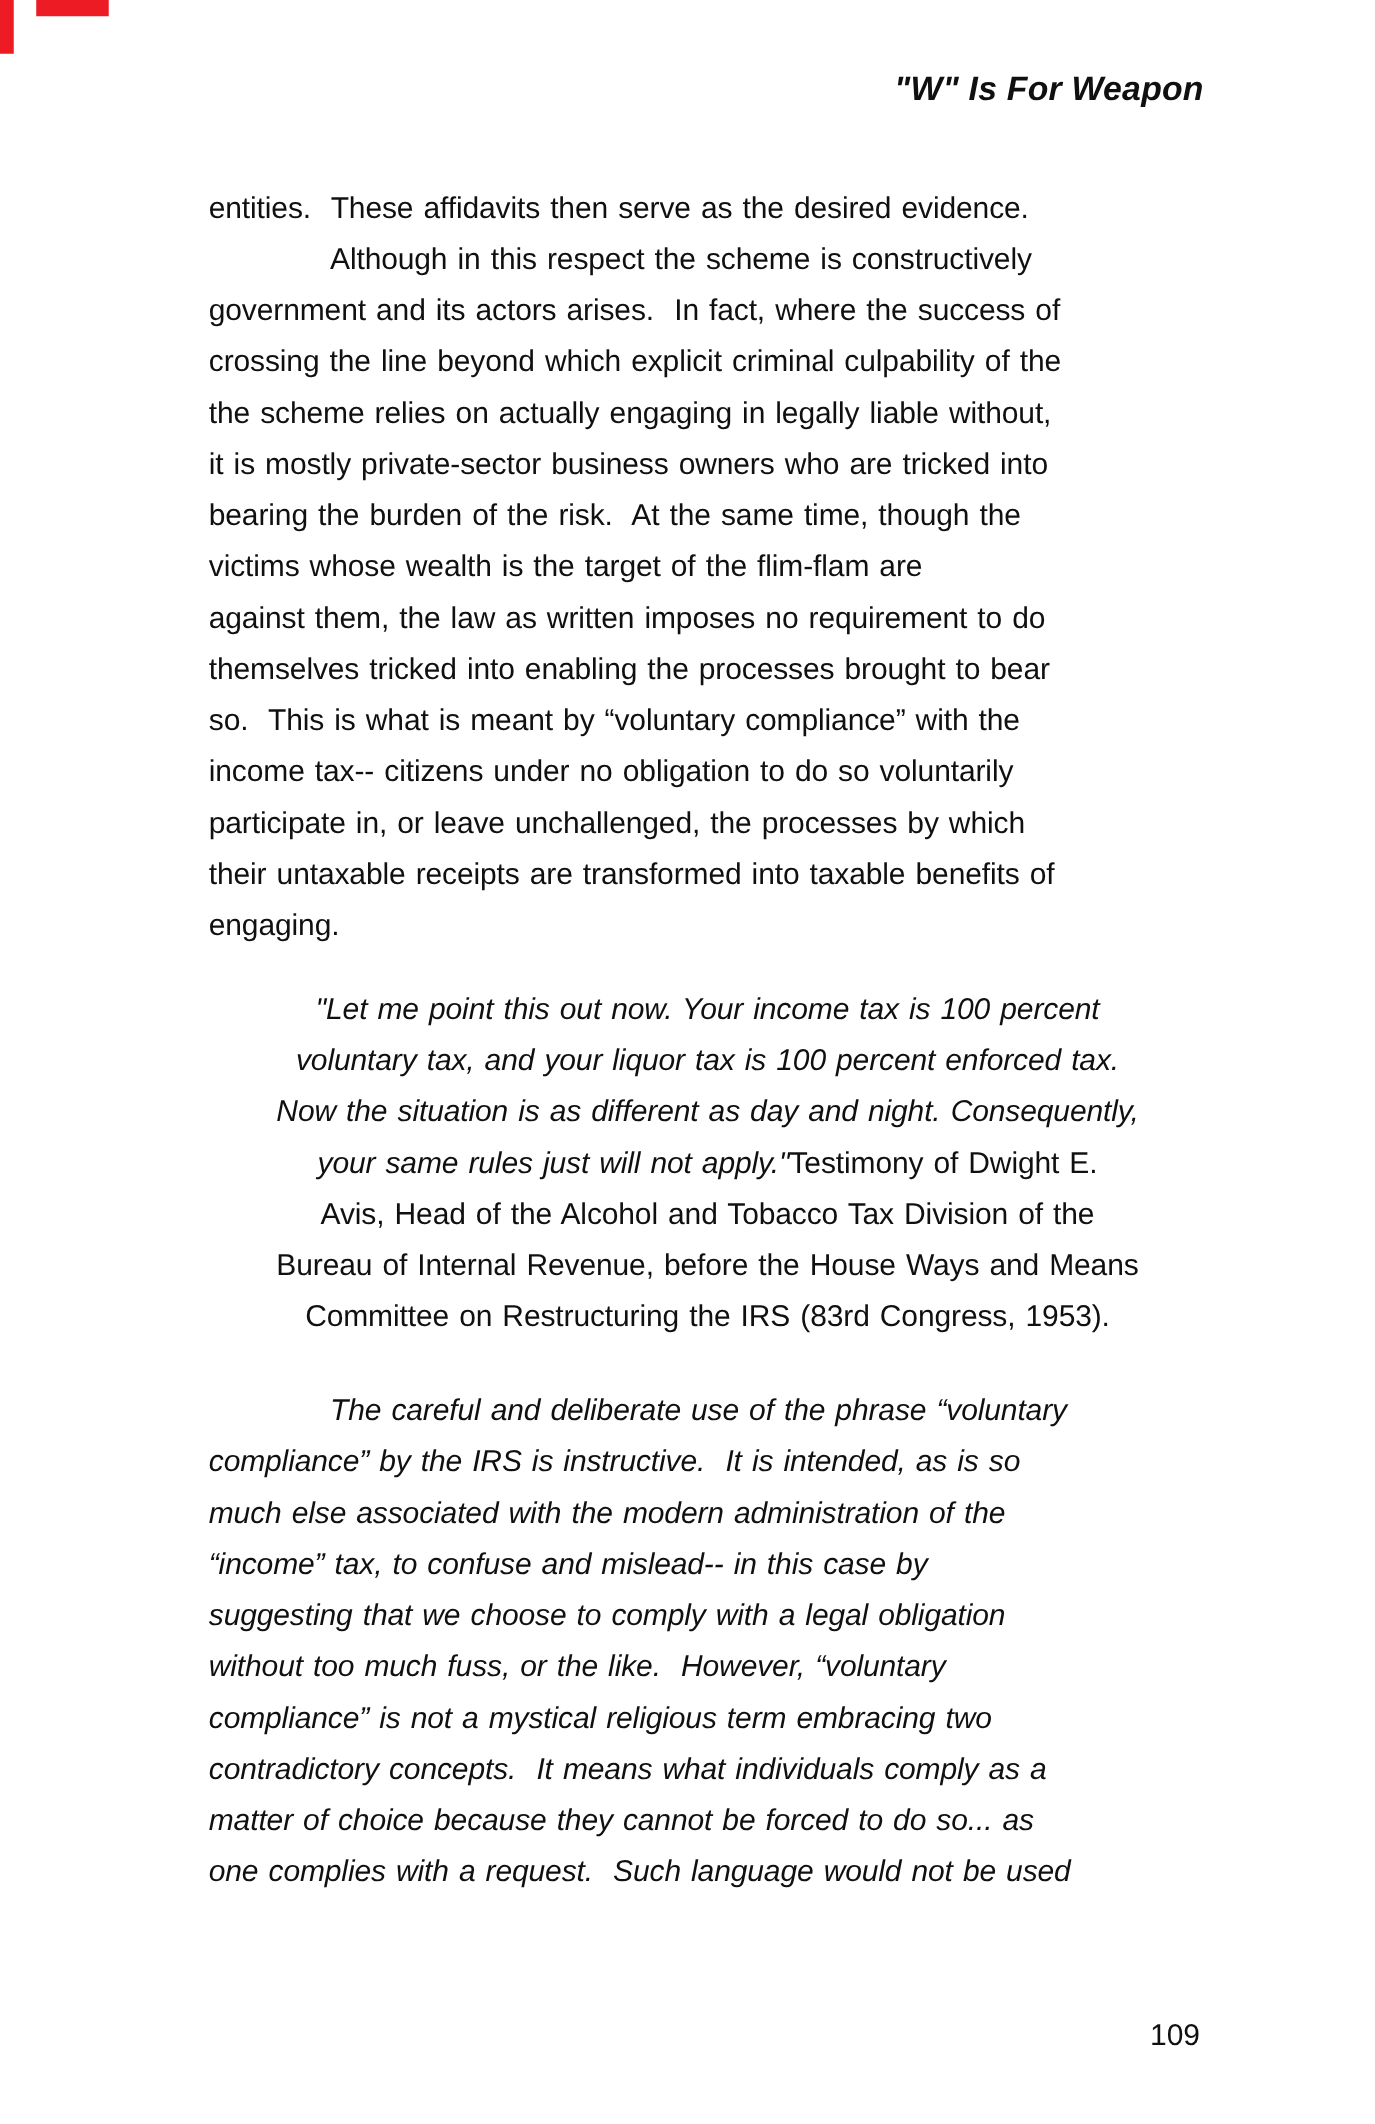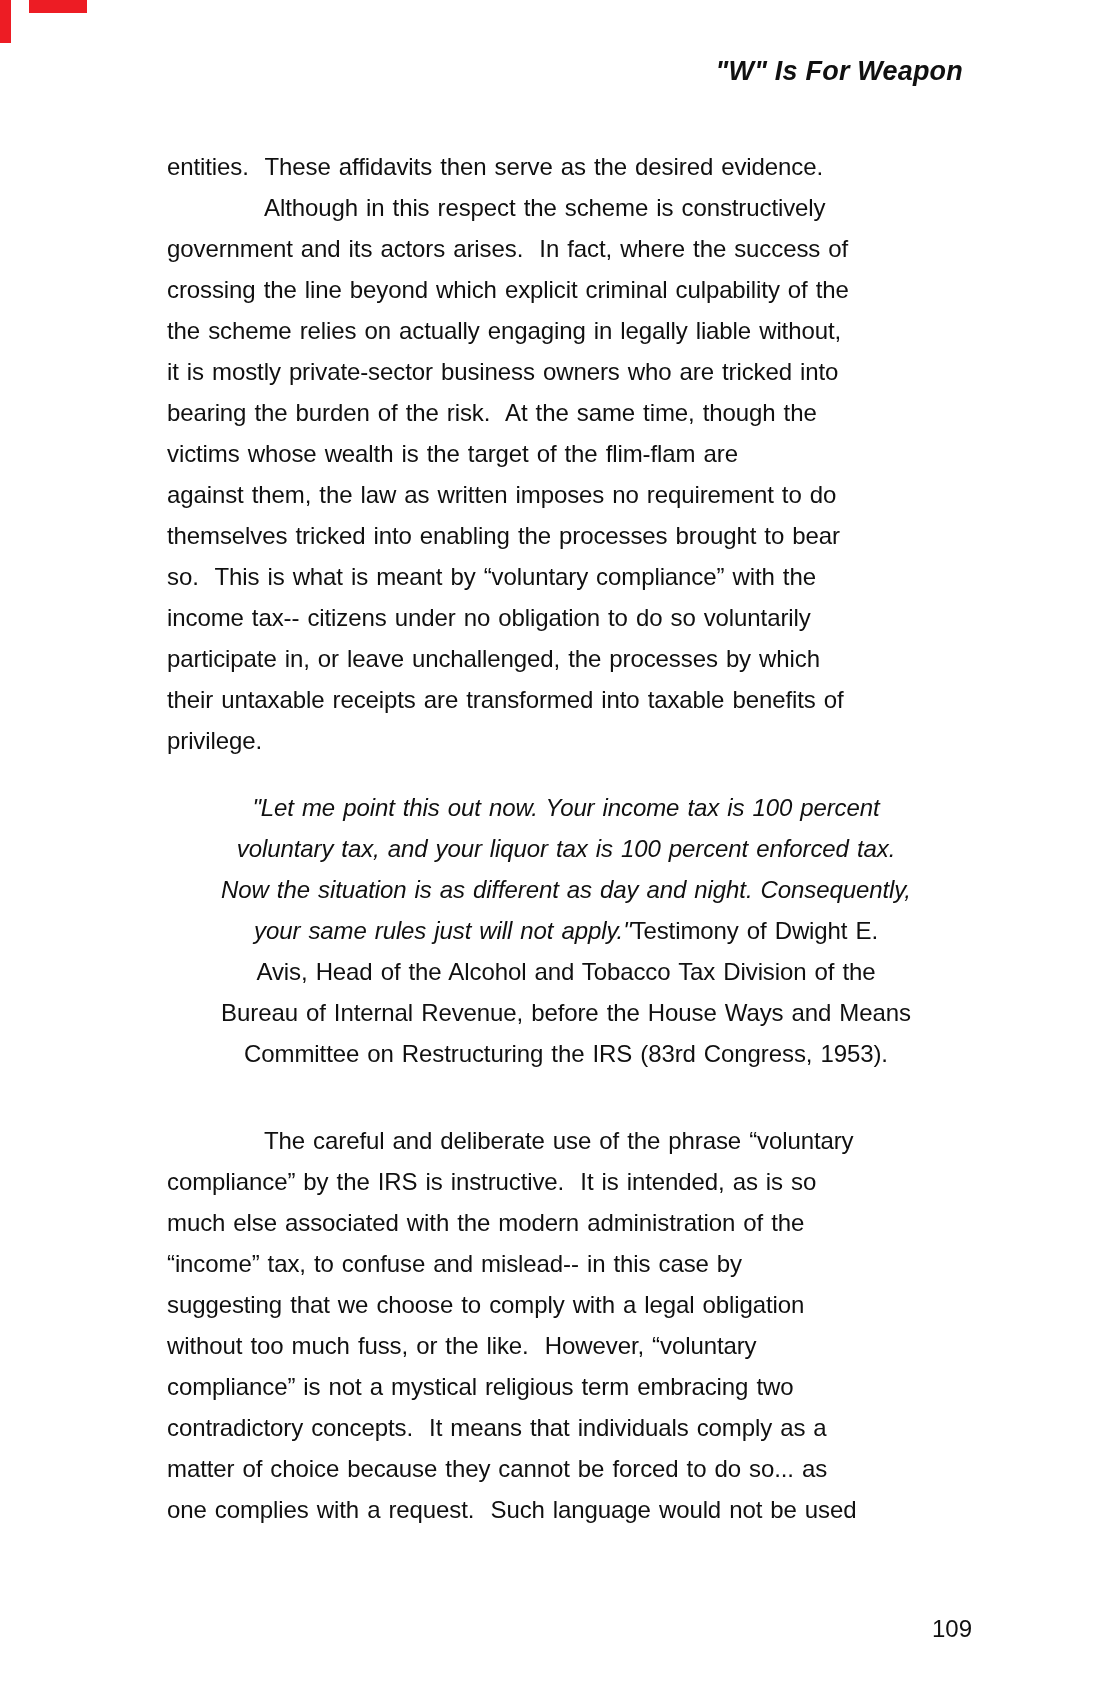--- a/index.html
+++ b/index.html
@@ -31,28 +31,28 @@
     left: 167px;
     top: 146px;
     width: 798px;
     font-size: 24px;
     line-height: 41px;
     word-spacing: 1.5px;
     letter-spacing: -0.1px;
   }
   .para { margin: 0; }
   .para.center { text-align: center; margin-top: 26px; }
-  .para.center + .para { margin-top: 46px; }
+  .para.center + .para { margin-top: 34px; font-style: italic; }
   .line { white-space: pre; height: 41px; }
   .line.indent { padding-left: 97px; }
   .it { font-style: italic; }
   .page-number {
     position: absolute;
     top: 1614px;
-    right: 128px;
+    right: 140px;
     font-size: 24px;
     line-height: 30px;
   }
 </style>
 </head>
 <body>
 
 <div class="page">
   <div class="artifact artifact-h" style="background: rgb(237, 28, 36);"></div>
   <div class="artifact artifact-v" style="background: rgb(237, 28, 36);"></div>
@@ -66,38 +66,38 @@
         <div class="line"><span class="rm">the scheme relies on actually engaging in legally liable without,</span></div>
         <div class="line"><span class="rm">it is mostly private-sector business owners who are tricked into</span></div>
         <div class="line"><span class="rm">bearing the burden of the risk.  At the same time, though the</span></div>
         <div class="line"><span class="rm">victims whose wealth is the target of the flim-flam are</span></div>
         <div class="line"><span class="rm">against them, the law as written imposes no requirement to do</span></div>
         <div class="line"><span class="rm">themselves tricked into enabling the processes brought to bear</span></div>
         <div class="line"><span class="rm">so.  This is what is meant by “voluntary compliance” with the</span></div>
         <div class="line"><span class="rm">income tax-- citizens under no obligation to do so voluntarily</span></div>
         <div class="line"><span class="rm">participate in, or leave unchallenged, the processes by which</span></div>
         <div class="line"><span class="rm">their untaxable receipts are transformed into taxable benefits of</span></div>
-        <div class="line"><span class="rm">privilege.</span></div>
+        <div class="line"><span class="rm">engaging.</span></div>
       </div>
       <div class="para center">
         <div class="line"><span class="it">"Let me point this out now. Your income tax is 100 percent</span></div>
         <div class="line"><span class="it">voluntary tax, and your liquor tax is 100 percent enforced tax.</span></div>
         <div class="line"><span class="it">Now the situation is as different as day and night. Consequently,</span></div>
         <div class="line"><span class="it">your same rules just will not apply."</span><span class="rm">Testimony of Dwight E.</span></div>
         <div class="line"><span class="rm">Avis, Head of the Alcohol and Tobacco Tax Division of the</span></div>
         <div class="line"><span class="rm">Bureau of Internal Revenue, before the House Ways and Means</span></div>
         <div class="line"><span class="rm">Committee on Restructuring the IRS (83rd Congress, 1953).</span></div>
       </div>
       <div class="para left">
         <div class="line indent"><span class="rm">The careful and deliberate use of the phrase “voluntary</span></div>
         <div class="line"><span class="rm">compliance” by the IRS is instructive.  It is intended, as is so</span></div>
         <div class="line"><span class="rm">much else associated with the modern administration of the</span></div>
         <div class="line"><span class="rm">“income” tax, to confuse and mislead-- in this case by</span></div>
         <div class="line"><span class="rm">suggesting that we choose to comply with a legal obligation</span></div>
         <div class="line"><span class="rm">without too much fuss, or the like.  However, “voluntary</span></div>
         <div class="line"><span class="rm">compliance” is not a mystical religious term embracing two</span></div>
-        <div class="line"><span class="rm">contradictory concepts.  It means that individuals comply as a</span></div>
+        <div class="line"><span class="rm">contradictory concepts.  It means what individuals comply as a</span></div>
         <div class="line"><span class="rm">matter of choice because they cannot be forced to do so... as</span></div>
         <div class="line"><span class="rm">one complies with a request.  Such language would not be used</span></div>
       </div>
     </div>
   <div class="page-number">109</div>
 </div>
 
 </body></html>

